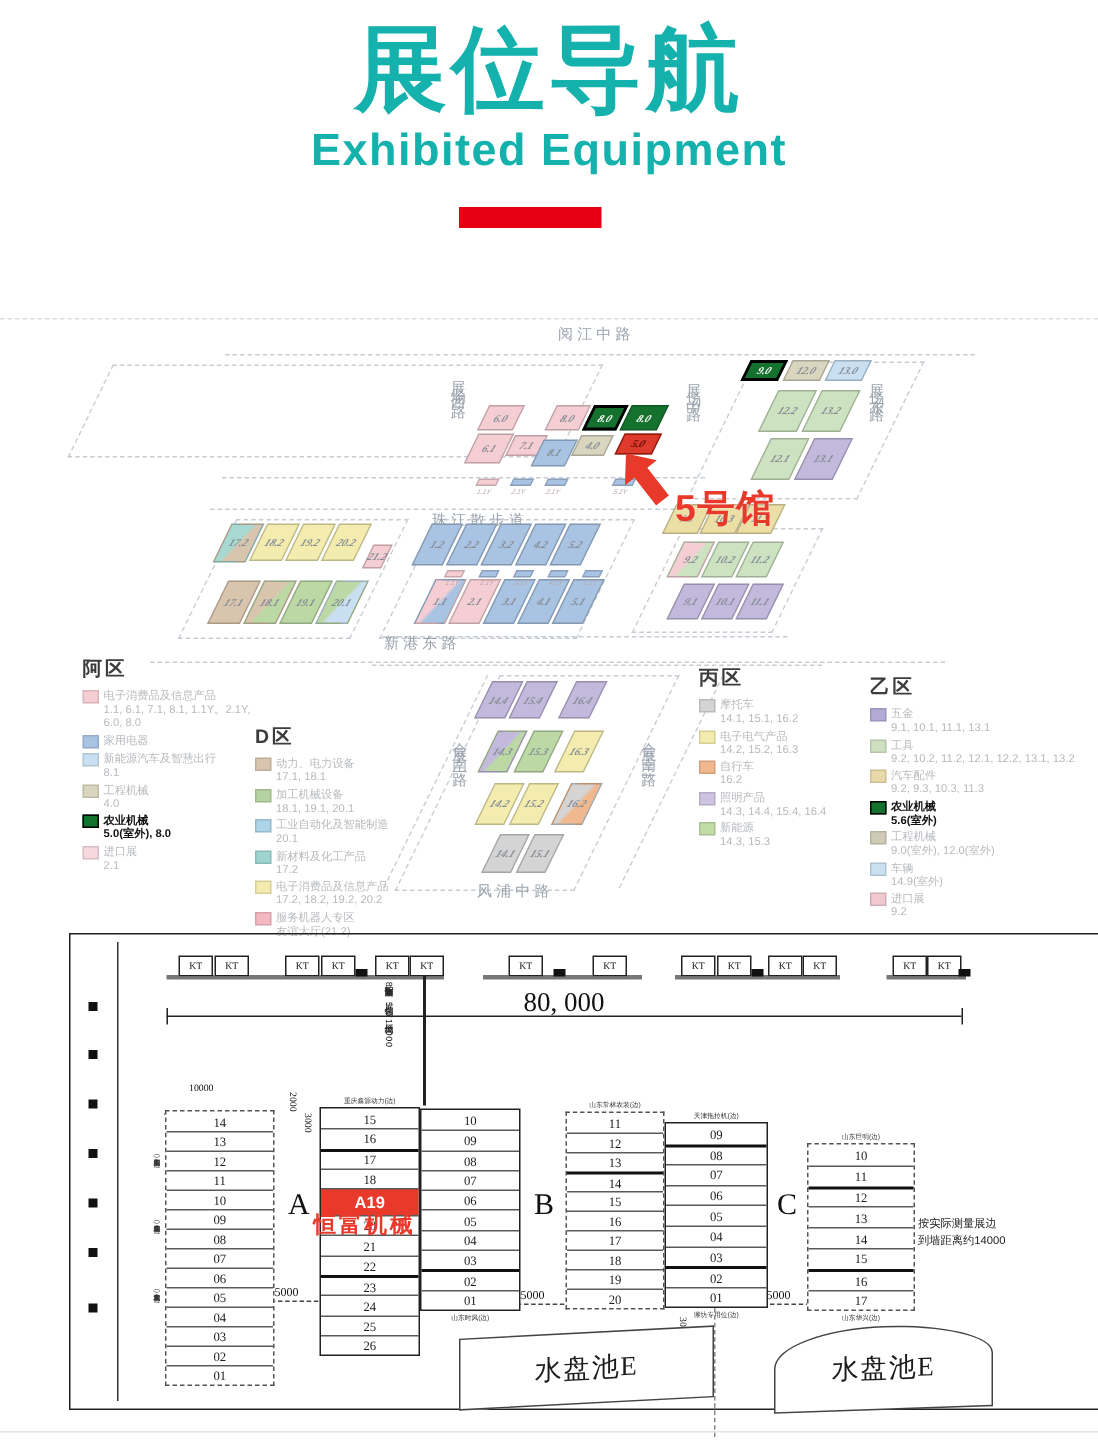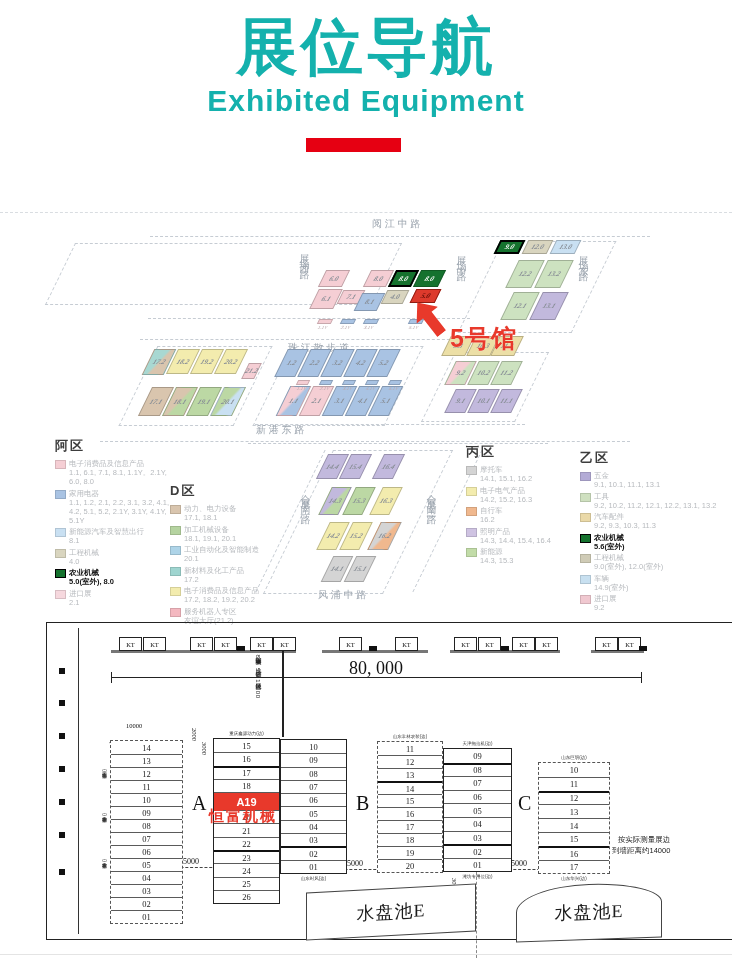--- a/index.html
+++ b/index.html
@@ -173,21 +173,20 @@
           <div class="lsw" style="background: rgb(245, 206, 212);"></div>
           <div class="ltxt">
             <div class="lname">电子消费品及信息产品</div>
             <div class="lhalls">1.1, 6.1, 7.1, 8.1, 1.1Y。2.1Y, 6.0, 8.0</div>
           </div>
         </div>
         <div class="litem">
           <div class="lsw" style="background: rgb(169, 195, 227);"></div>
           <div class="ltxt">
             <div class="lname">家用电器</div>
-            <div class="lhalls">1.1, 1.2, 2.1, 2.2, 3.1, 3.2, 4.1, 4.2, 5.1, 5.2, 2.1Y, 3.1Y, 4.1Y, 5.1Y</div>
           </div>
         </div>
         <div class="litem">
           <div class="lsw" style="background: rgb(201, 224, 242);"></div>
           <div class="ltxt">
             <div class="lname">新能源汽车及智慧出行</div>
             <div class="lhalls">8.1</div>
           </div>
         </div>
         <div class="litem">
@@ -399,21 +398,21 @@
       <div class="dim-lab" style="left: 183px; top: 857px; font-size: 8px;">5000</div>
       <div class="pline" style="left: 171px; top: 867px; width: 46px; height: 0px; border-top: 1px dashed rgb(68, 68, 68); background: none;"></div>
       <div class="dim-lab" style="left: 347px; top: 859px; font-size: 8px;">5000</div>
       <div class="pline" style="left: 335px; top: 869px; width: 46px; height: 0px; border-top: 1px dashed rgb(68, 68, 68); background: none;"></div>
       <div class="dim-lab" style="left: 511px; top: 859px; font-size: 8px;">5000</div>
       <div class="pline" style="left: 499px; top: 869px; width: 46px; height: 0px; border-top: 1px dashed rgb(68, 68, 68); background: none;"></div>
       <div class="dim-lab" style="left: 126px; top: 722px; font-size: 6.5px;">10000</div>
       <div class="dim-lab" style="left: 191px; top: 728px; font-size: 6.5px; writing-mode: vertical-rl;">2000</div>
       <div class="dim-lab" style="left: 201px; top: 742px; font-size: 6.5px; writing-mode: vertical-rl;">3000</div>
       <div class="dim-lab" style="left: 451px; top: 878px; font-size: 6.5px; writing-mode: vertical-rl;">3000</div>
-      <div class="hnote" style="left: 612px; top: 834px; text-align: right;">
+      <div class="hnote" style="left: 612px; top: 810px;">
         <div>按实际测量展边</div>
         <div>到墙距离约14000</div>
       </div>
       <div class="diag" style="left: 110px; top: 742px; width: 105px; transform: rotate(45.8deg);"></div>
       <div class="diag" style="left: 214px; top: 764px; width: 69px; transform: rotate(-18.5deg);"></div>
       <div class="col" style="left: 110px; top: 740px; width: 73px; border: 1px dashed rgb(85, 85, 85);">
         <div class="row" style="height: 13px;">14</div>
         <div class="row" style="height: 13px;">13</div>
         <div class="row" style="height: 13px;">12</div>
         <div class="row" style="height: 13px;">11</div>

